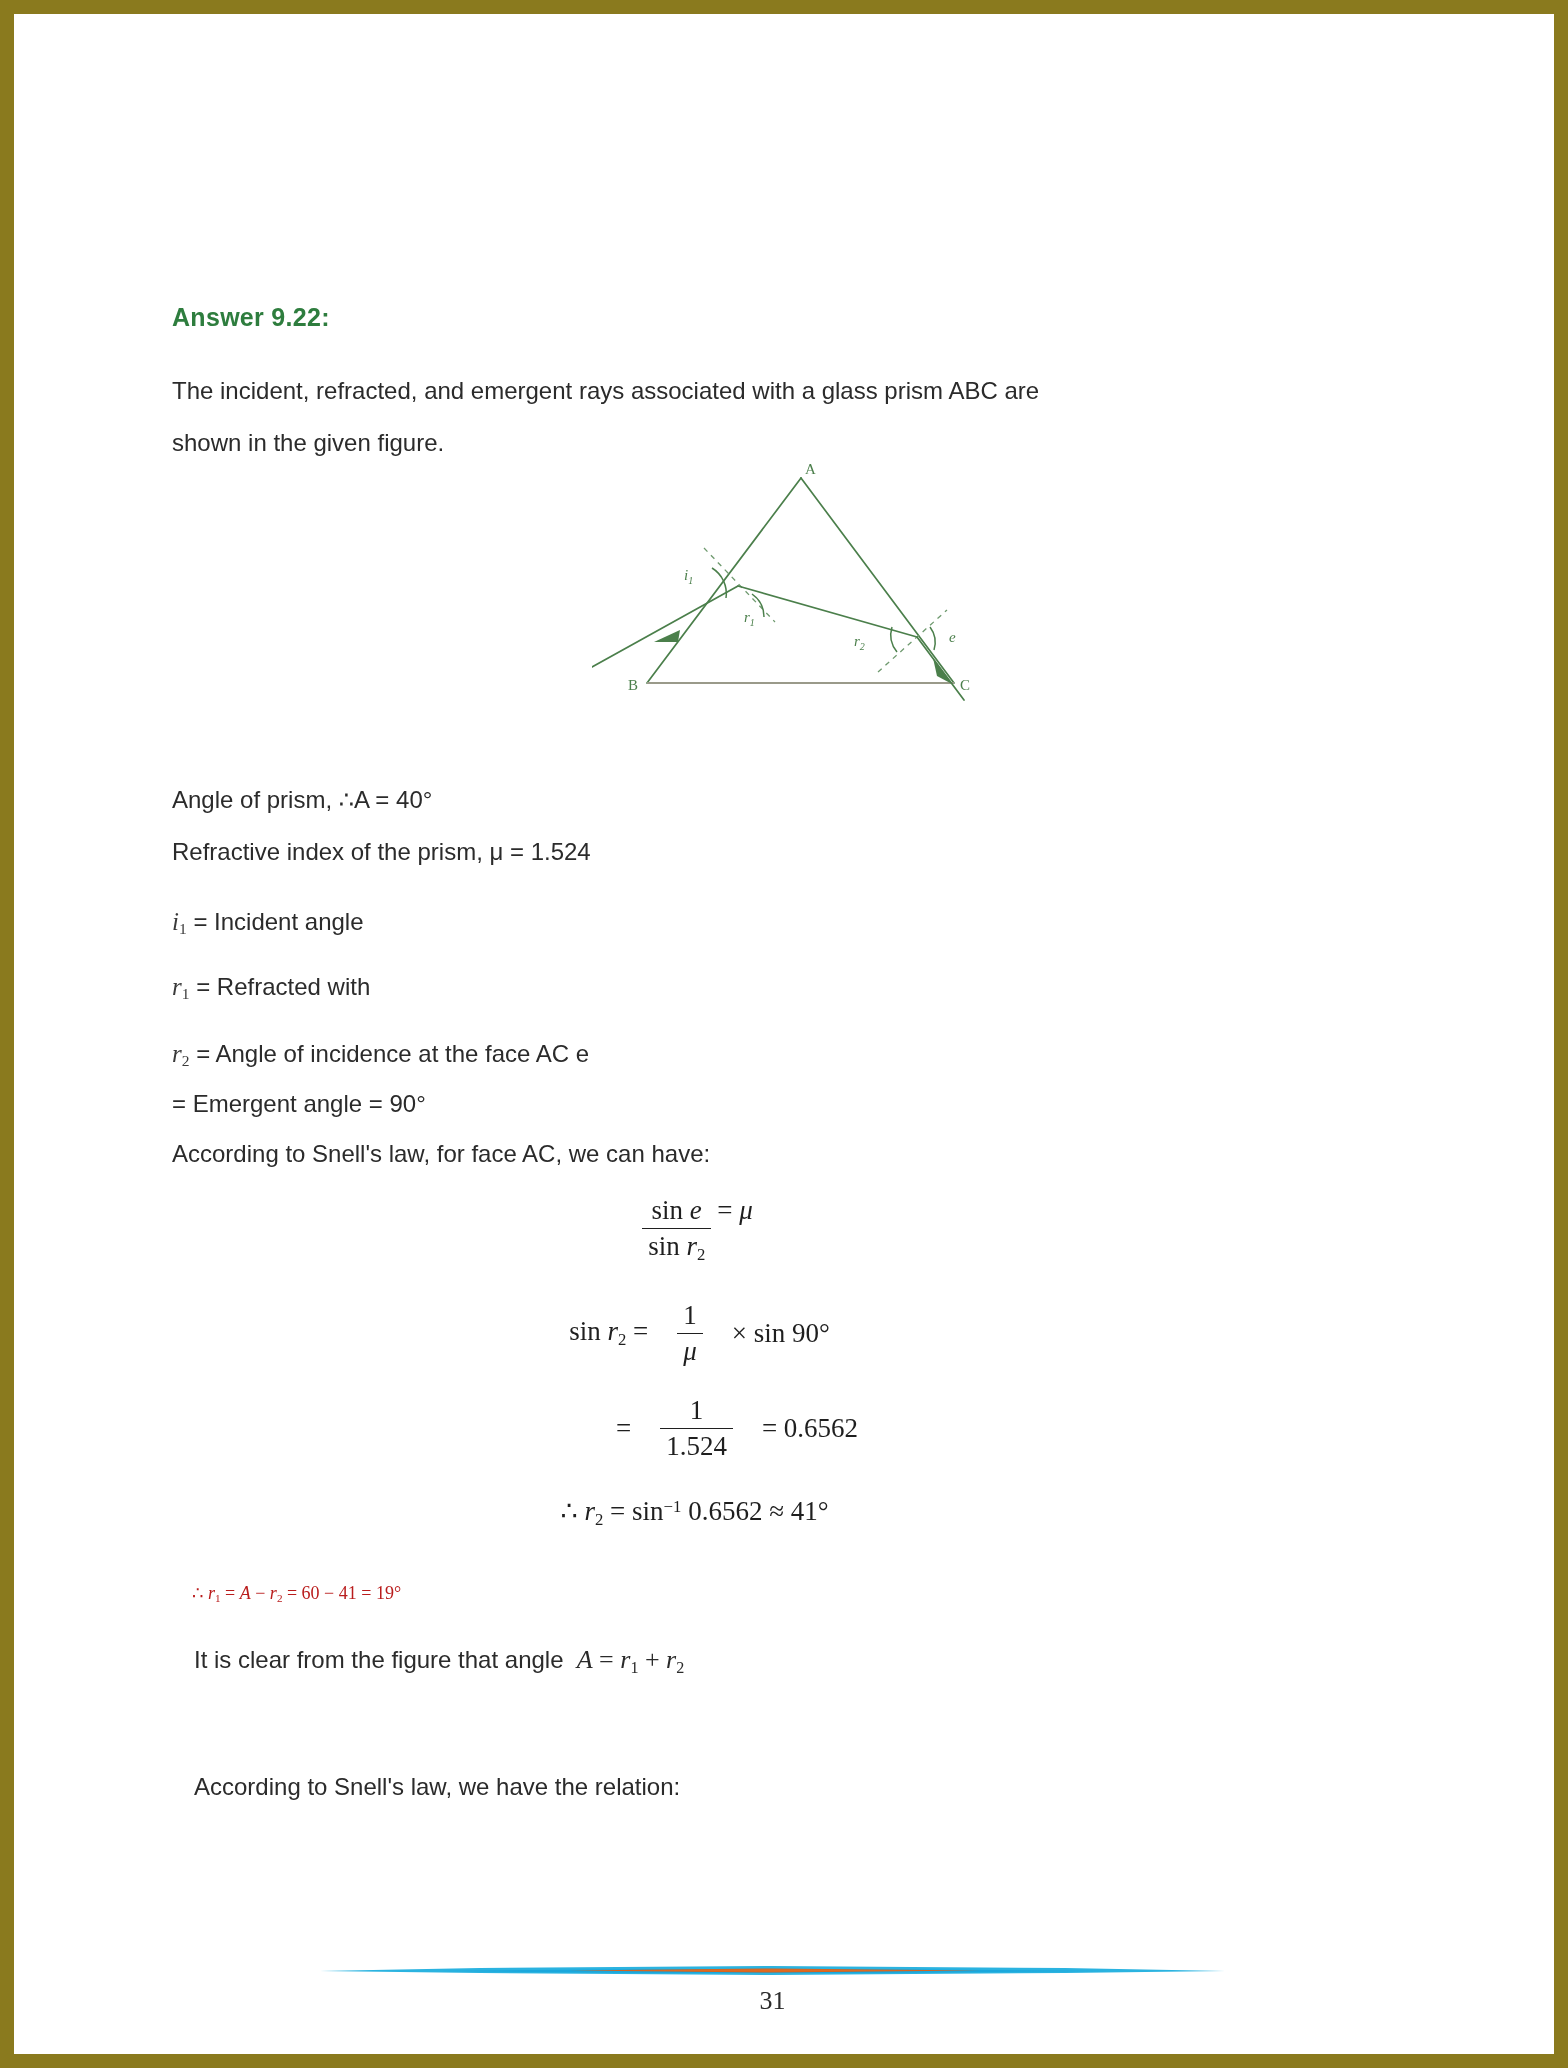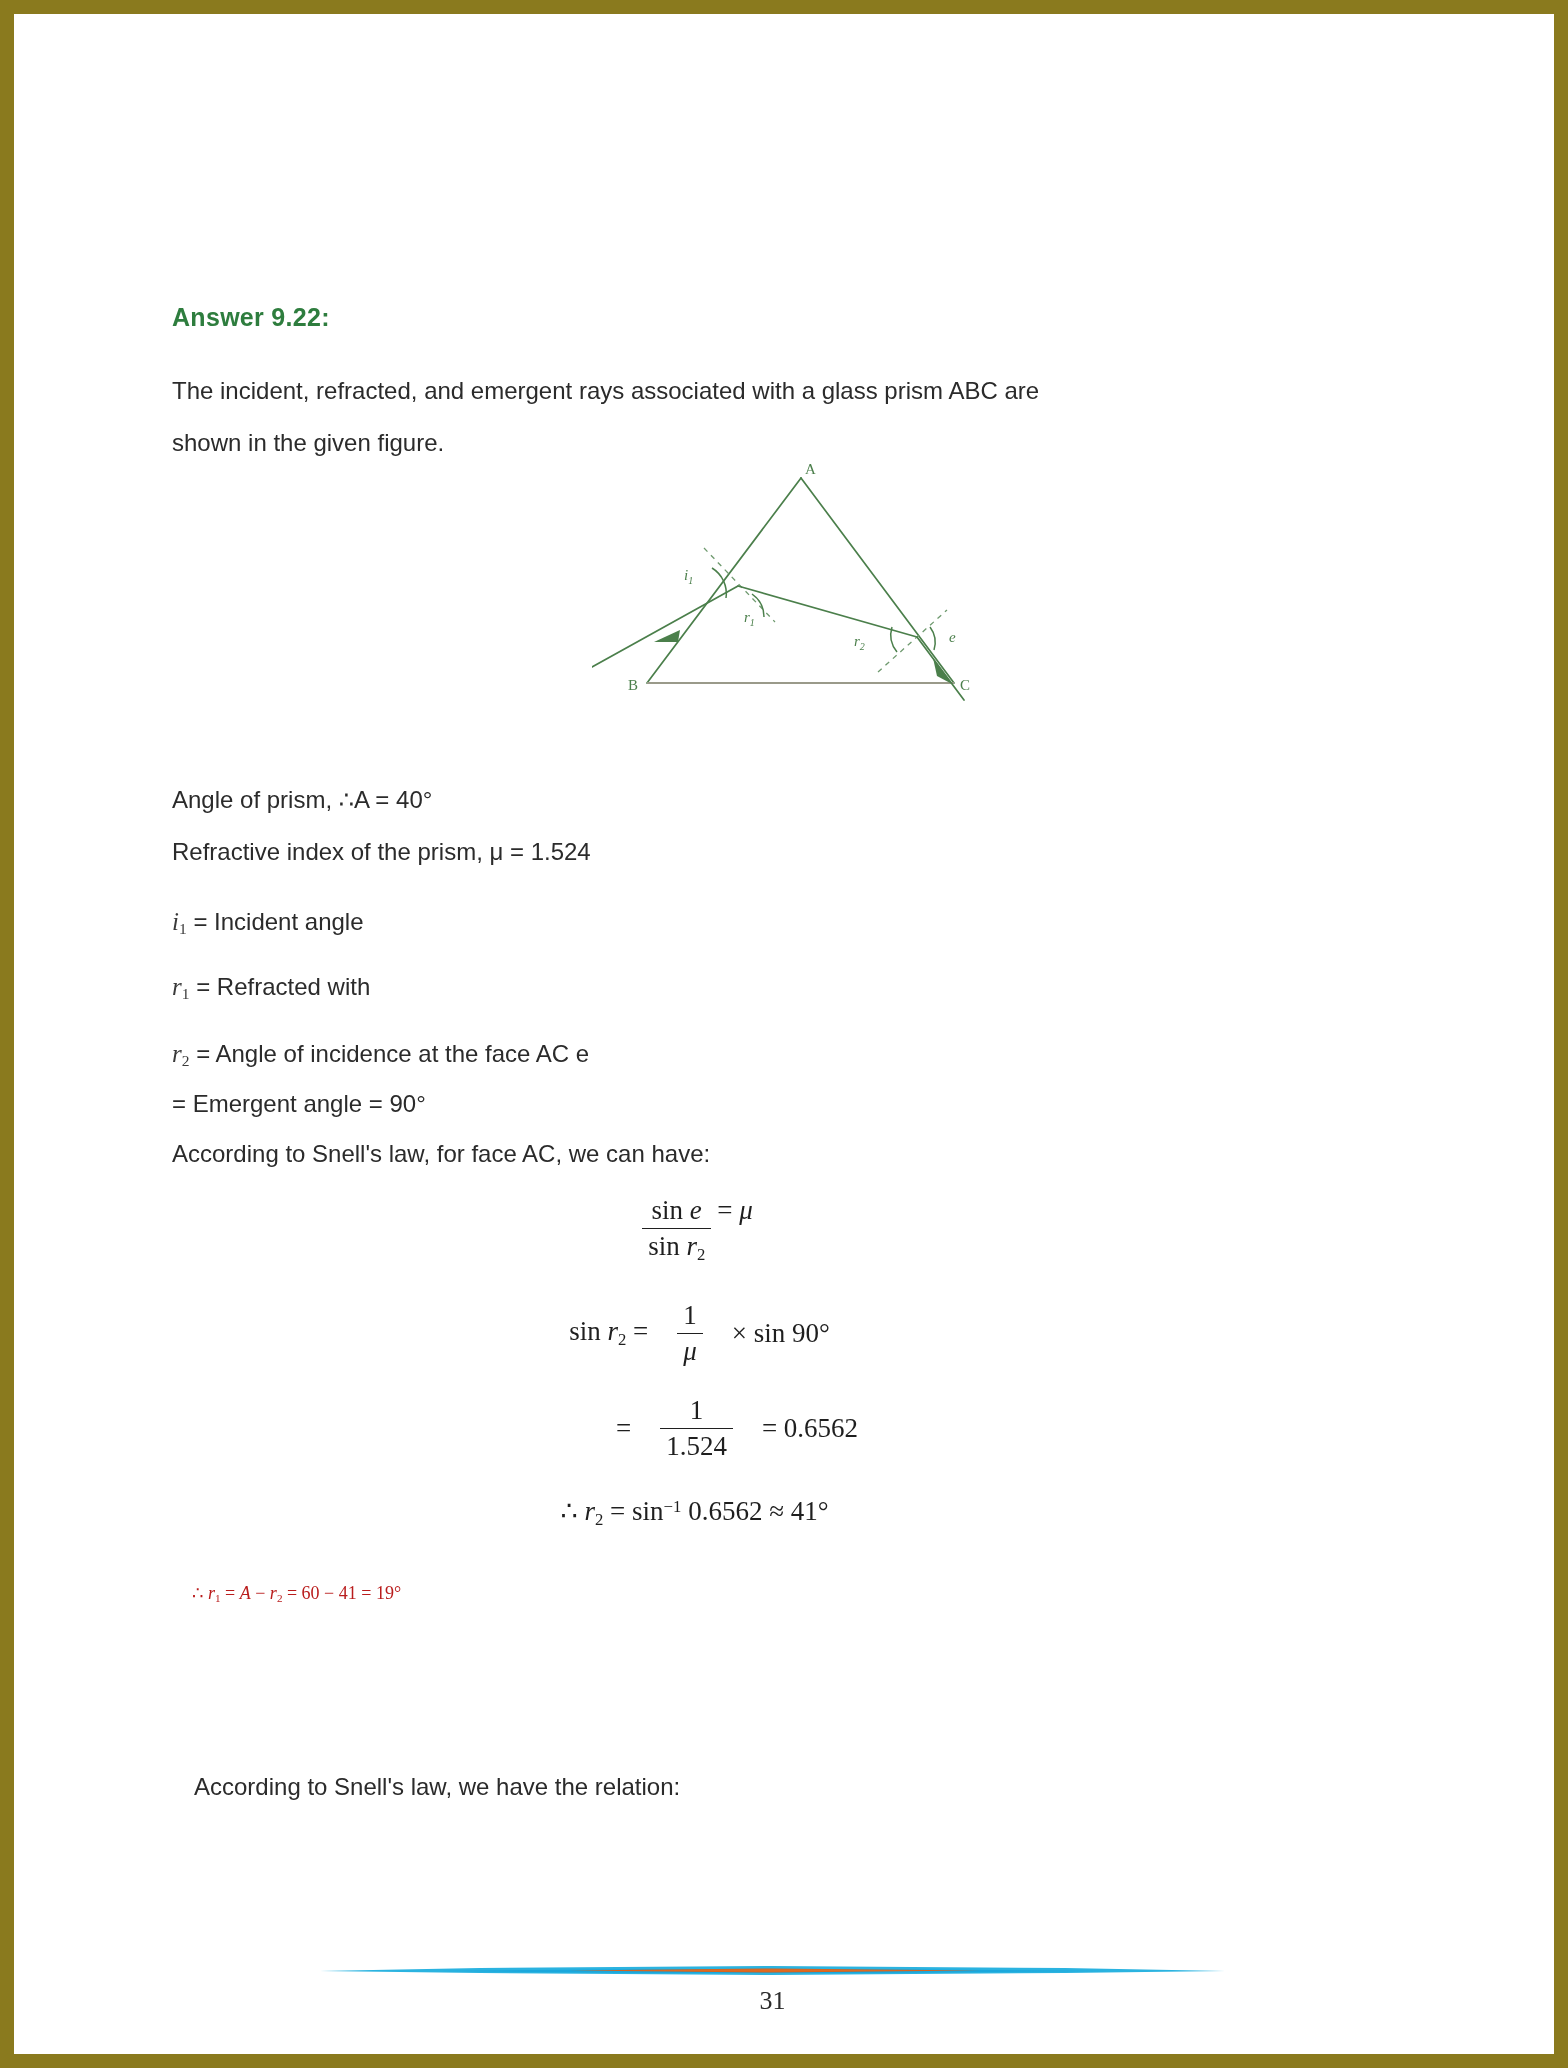--- a/index.html
+++ b/index.html
@@ -338,20 +338,26 @@
         </span>
       </div>
     </div>
 
     <div class="standalone-math">
       <span>
         ∴&nbsp;<i>r</i><sub>1</sub> = <i>A</i> − <i>r</i><sub>2</sub> = 60 − 41 = 19°
       </span>
     </div>
 
+    <div class="l-clear">
+      <span>It is clear from the figure that angle</span>
+      <span class="m">
+        &nbsp;<i>A</i> = <i>r</i><sub>1</sub> + <i>r</i><sub>2</sub>
+      </span>
+    </div>
 
     <div class="l-snell2">According to Snell's law, we have the relation:</div>
 
     <div class="footer-rule">
       <svg viewBox="0 0 905 11" preserveAspectRatio="none" xmlns="http://www.w3.org/2000/svg">
         <polygon points="0,6 160,3 452,1 745,3 905,6 745,8 452,10 160,8" fill="#2bb3e0"></polygon>
         <polygon points="120,6 330,4 560,4 790,6 560,8 330,8" fill="#1aa7dc"></polygon>
         <polygon points="250,5.5 452,3.5 660,5.5 452,7.5" fill="#d4631f"></polygon>
         <polygon points="300,5.5 452,4.2 600,5.5 452,6.8" fill="#e06a22"></polygon>
       </svg>

